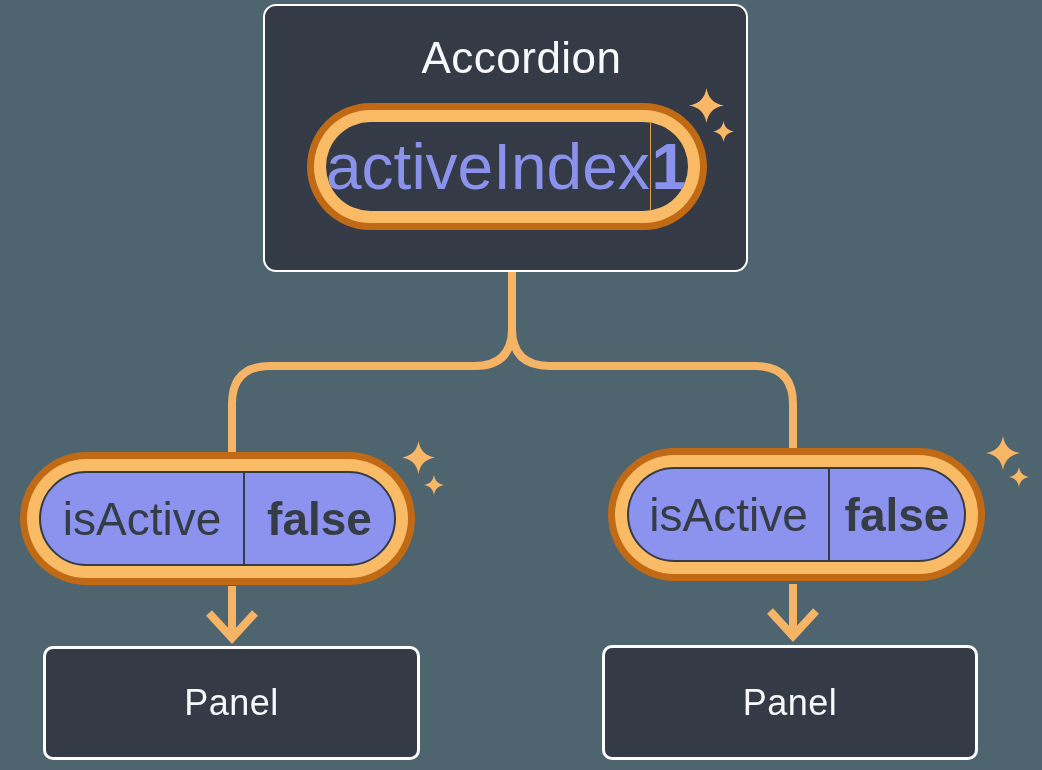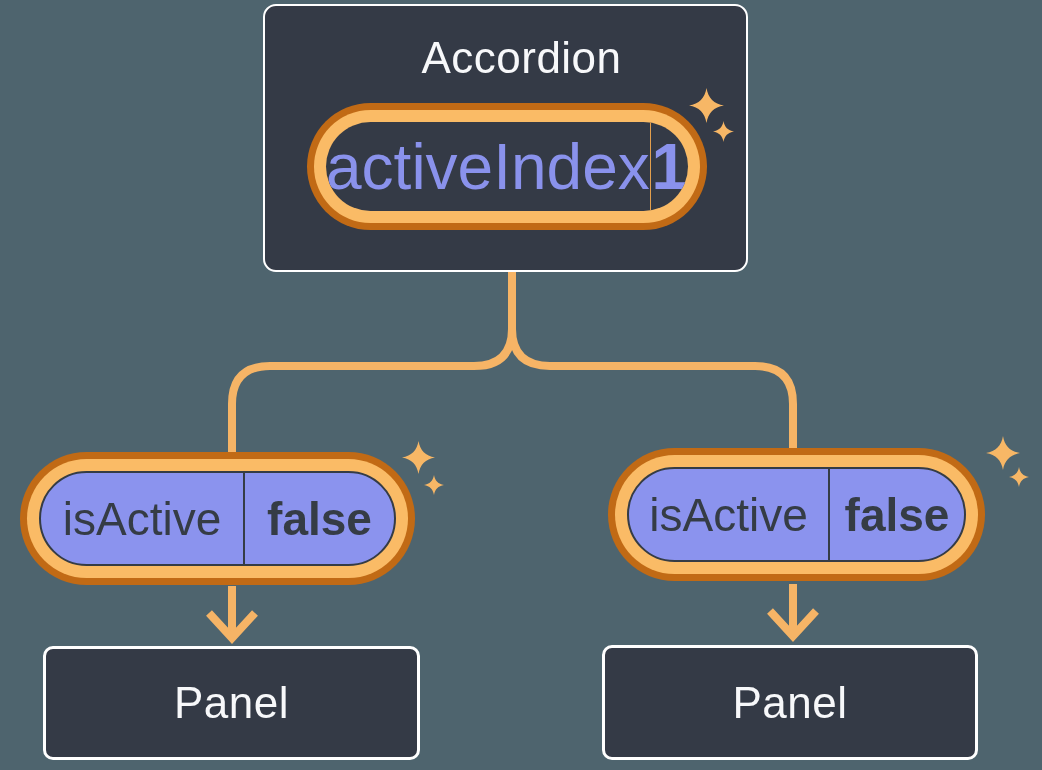--- a/index.html
+++ b/index.html
@@ -33,21 +33,21 @@
   .node-title{
     margin-top:27px;text-align:center;font-size:44px;font-weight:500;
     color:var(--white-text);letter-spacing:.5px;padding-left:32px;
   }
   .panel-box{
     border-width:3px;border-radius:10px;display:flex;
     align-items:center;justify-content:center;
   }
   .panel-left{left:43px;top:646px;width:377px;height:114px;}
   .panel-right{left:602px;top:645px;width:376px;height:115px;}
-  .panel-label{font-size:44px;font-weight:500;color:var(--white-text);letter-spacing:.5px;}
+  .panel-label{font-size:36px;font-weight:500;color:var(--white-text);letter-spacing:.5px;}
 
   
   .pill-outer{
     position:absolute;background:var(--ring-dark-orange);
     border-radius:999px;padding:7px;z-index:2;
   }
   .pill-mid{background:var(--ring-light-orange);border-radius:999px;padding:12px;height:100%;}
   .pill-inner{
     border-radius:999px;height:100%;display:flex;align-items:stretch;overflow:hidden;
   }

